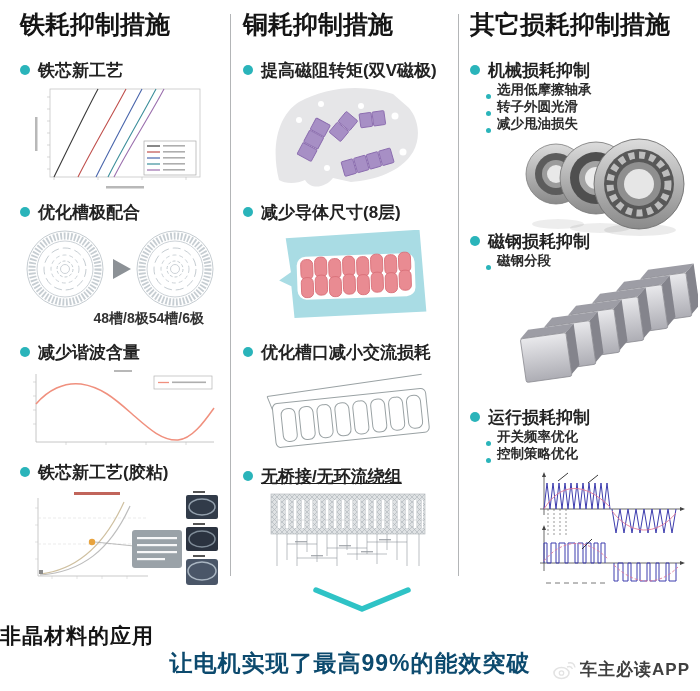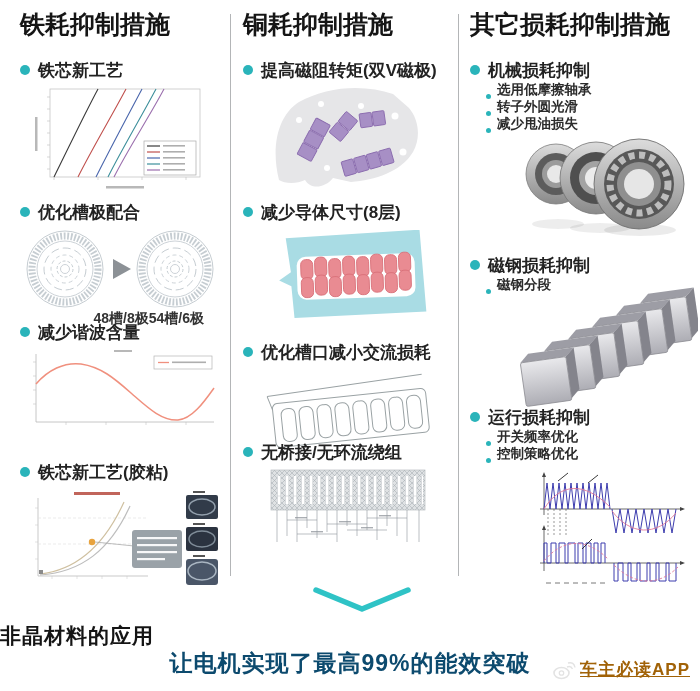--- a/index.html
+++ b/index.html
@@ -21,21 +21,21 @@
   .item-label{font-size:17px;font-weight:700;color:#222;white-space:nowrap;}
   .sub{display:flex;align-items:flex-end;gap:6px;height:17px;margin-left:16px;}
   .sdot{width:5px;height:5px;border-radius:50%;background:#2ab4ba;flex:0 0 auto;}
   .sub-label{font-size:13.5px;font-weight:700;color:#2b2b2b;white-space:nowrap;}
   .fig{display:block;}
   .captions{display:flex;width:196px;margin-left:2px;justify-content:flex-end;padding:0 14px;box-sizing:border-box;}
   .cap{font-size:14px;font-weight:700;color:#333;}
   .footer-line1{position:absolute;top:622px;left:0;width:568px;text-align:left;font-size:21px;font-weight:800;color:#141414;letter-spacing:1px;}
   .footer-line2{position:absolute;top:648px;left:0;width:700px;text-align:center;font-size:23px;font-weight:800;color:#0c4a6e;letter-spacing:1px;}
   .chevron-wrap{position:absolute;top:586px;left:310px;}
-  .watermark{position:absolute;top:658px;right:10px;display:flex;align-items:center;gap:4px;color:#a16207;font-size:17px;font-weight:700;letter-spacing:1px;text-decoration:underline;}
+  .watermark{position:absolute;top:658px;right:10px;display:flex;align-items:center;gap:4px;color:#404040;font-size:17px;font-weight:700;letter-spacing:1px;}
 </style>
 </head>
 <body>
 
 <div class="col col1">
   <h2 class="col-title">铁耗抑制措施</h2>
 
   <div class="sec" style="top:50px;">
     <div class="item-head">
       <span class="dot"></span>
@@ -103,21 +103,21 @@
       <use href="#wheel" x="45" y="41"></use>
       <use href="#wheel" x="155" y="41"></use>
       <path d="M93,31 L111,41 L93,51 Z" fill="#8c9196"></path>
     </svg>
     <div class="captions">
       <span class="cap">48槽/8极</span>
       <span class="cap">54槽/6极</span>
     </div>
   </div>
 
-  <div class="sec" style="top:312px;">
+  <div class="sec" style="top:332px;">
     <div class="item-head">
       <span class="dot"></span>
       <span class="item-label">减少谐波含量</span>
     </div>
     <svg class="fig" width="194" height="84" viewBox="0 0 194 84" style="margin:4px 0 0 6px;">
       <line x1="10" y1="6" x2="10" y2="74" stroke="#b8b8b8" stroke-width="0.8"></line>
       <line x1="10" y1="74" x2="188" y2="74" stroke="#b8b8b8" stroke-width="0.8"></line>
       <g stroke="#c2c2c2" stroke-width="0.6">
         <line x1="7" y1="14" x2="10" y2="14"></line>
           <line x1="7" y1="28" x2="10" y2="28"></line>
@@ -292,21 +292,21 @@
         <rect x="52" y="32" width="14" height="33" rx="6"></rect>
         <rect x="70" y="32" width="14" height="33" rx="6"></rect>
         <rect x="88" y="32" width="14" height="33" rx="6"></rect>
         <rect x="106" y="32" width="14" height="33" rx="6"></rect>
         <rect x="124" y="32" width="14" height="33" rx="6"></rect>
         <rect x="142" y="32" width="14" height="33" rx="6"></rect>
       </g>
     </svg>
   </div>
 
-  <div class="sec" style="top:432px;">
+  <div class="sec" style="top:456px;text-decoration:underline;">
     <div class="item-head">
       <span class="dot"></span>
       <span class="item-label">无桥接/无环流绕组</span>
     </div>
     <svg class="fig" width="164" height="80" viewBox="0 0 164 80" style="margin:4px 0 0 24px;">
       <defs>
         <pattern id="hatch" patternUnits="userSpaceOnUse" width="5" height="5">
           <rect width="5" height="5" fill="#dfe2e4"></rect>
           <path d="M0,5 L5,0 M0,0 L5,5" stroke="#a7acb2" stroke-width="0.55"></path>
         </pattern>
@@ -396,21 +396,21 @@
       <g transform="translate(121,60)">
         <circle r="45" fill="url(#met)" stroke="#6f6f6f" stroke-width="0.9"></circle>
         <circle r="35" fill="#585858"></circle>
         <circle r="29" fill="none" stroke="#bdbdbd" stroke-width="7" stroke-dasharray="6 4.5"></circle>
         <circle r="22" fill="#8f8f8f"></circle>
           <circle r="15" fill="#e6e6e6"></circle>
       </g>
     </svg>
   </div>
 
-  <div class="sec" style="top:245px;height:168px;">
+  <div class="sec" style="top:221px;height:168px;">
     <div class="item-head">
       <span class="dot"></span>
       <span class="item-label">磁钢损耗抑制</span>
     </div>
     <div class="sub">
         <span class="sdot"></span>
         <span class="sub-label">磁钢分段</span>
       </div>
     <svg width="184" height="134" viewBox="0 0 184 134" style="position:absolute;left:44px;top:26px;">
       <defs>

